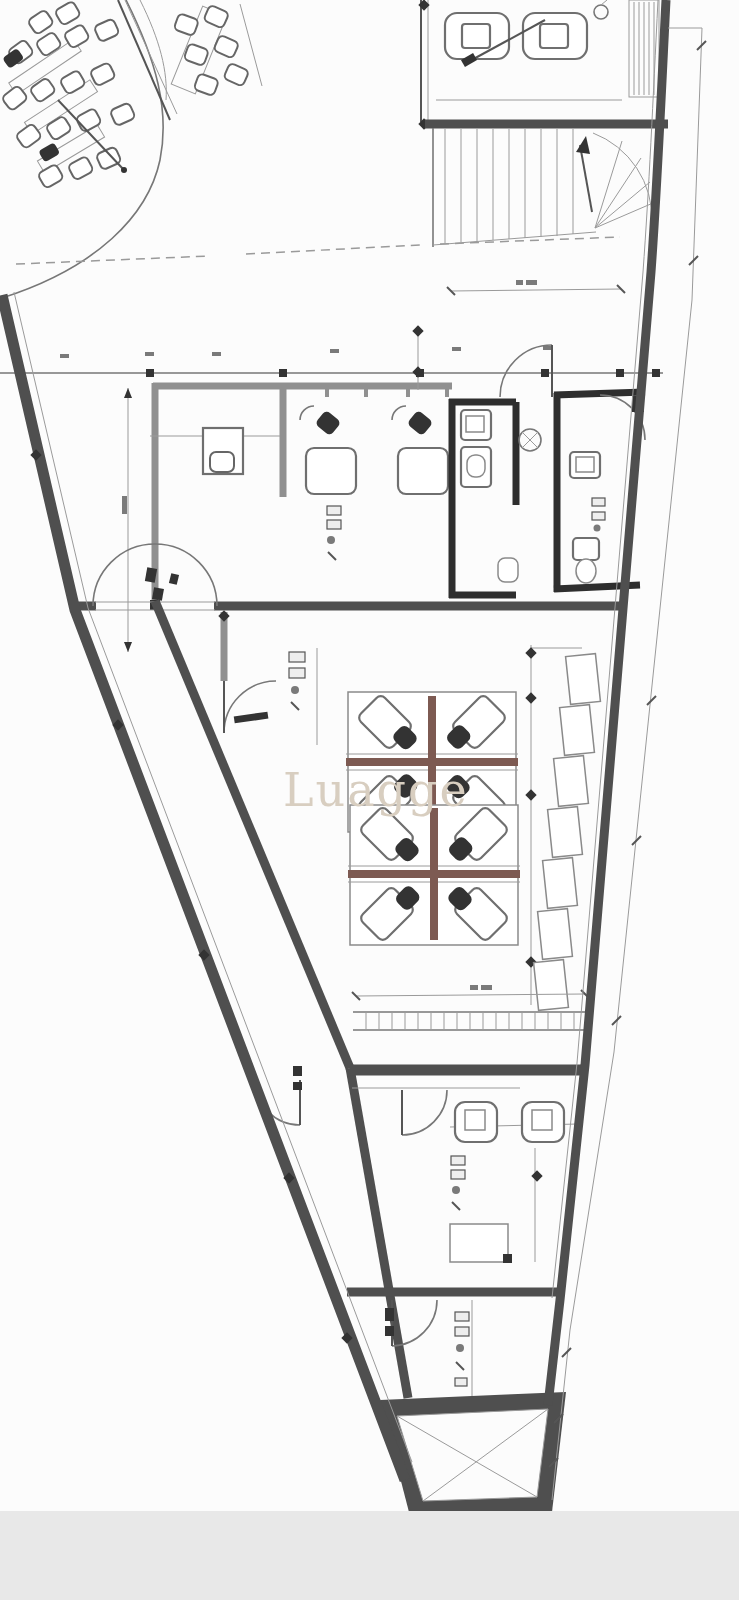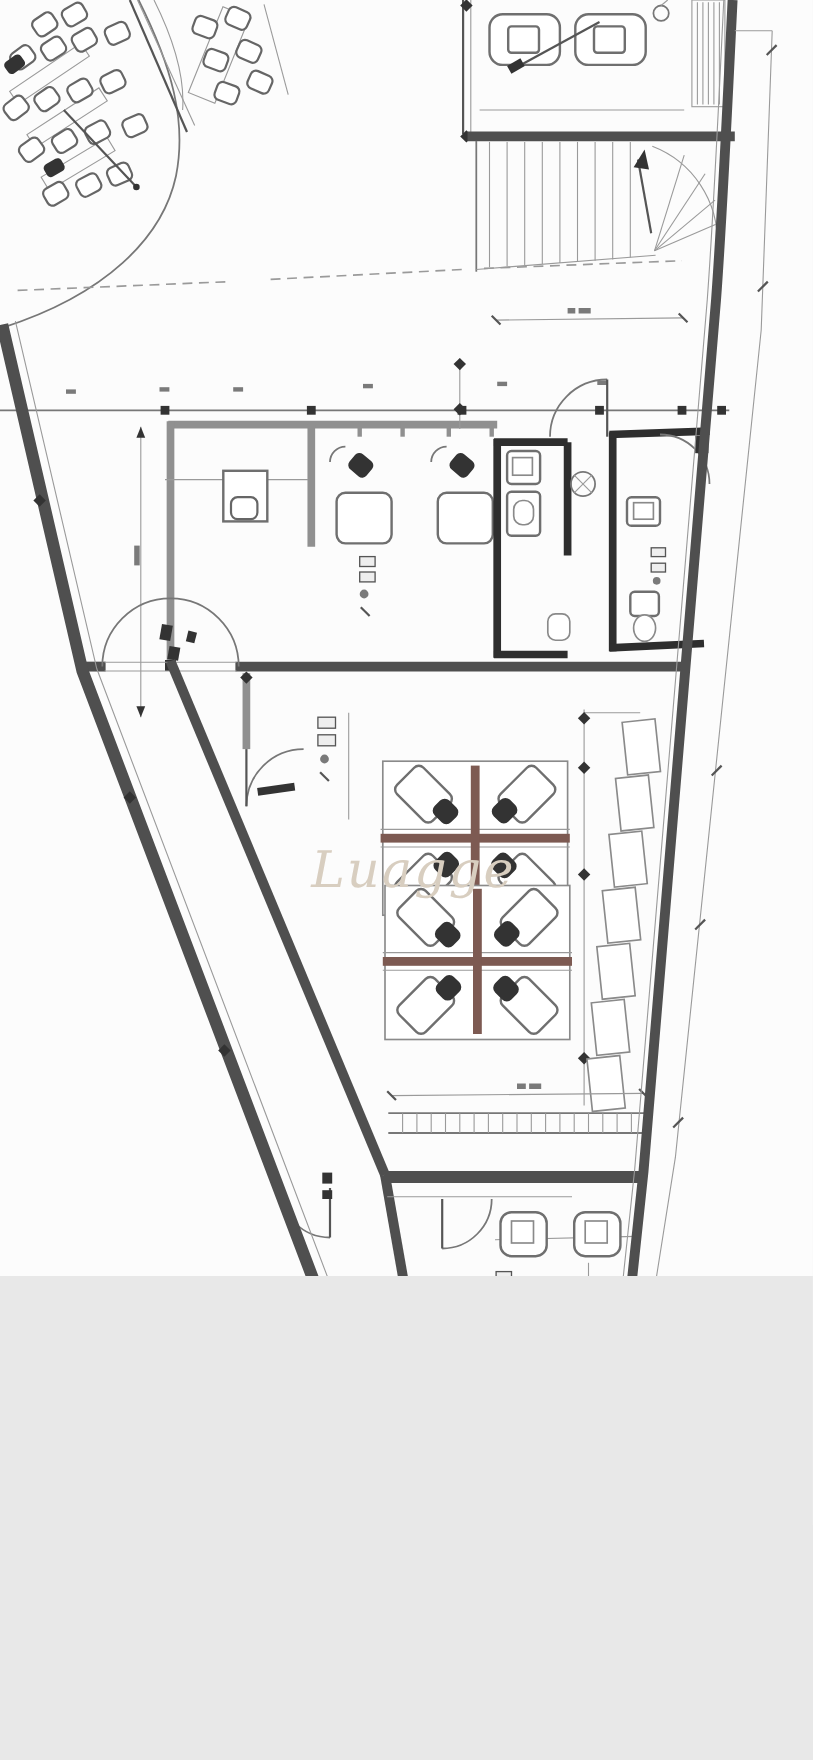--- a/index.html
+++ b/index.html
@@ -1,22 +1,22 @@
 <!DOCTYPE html>
 <html style="--paper: #fcfcfc; --ink: #333333; --wall: #4f4f4f; --wall-gray: #909090; --line: #777777; --line-light: #9a9a9a; --maroon: #7d5a52; --table-red: #b4625a; --table-pink: #e7cdc9; --watermark: #d8cec0;"><head>
 <meta charset="utf-8">
 <style>
   :root{
     --paper:#fcfcfc; --ink:#333333; --wall:#4f4f4f; --wall-gray:#909090;
     --line:#777777; --line-light:#9a9a9a; --maroon:#7d5a52;
     --table-red:#b4625a; --table-pink:#e7cdc9; --watermark:#d8cec0;
   }
   html,body{margin:0;padding:0;background:#e8e8e8;}
-  .canvas{position:relative;width:739px;height:1160px;background:var(--paper);overflow:hidden;
-          font-family:"DejaVu Sans", sans-serif;font-style:italic;}
+  .canvas{position:relative;width:739px;height:1511px;background:var(--paper);overflow:hidden;
+          font-family:"DejaVu Sans", sans-serif;}
   svg{position:absolute;left:0;top:0;filter:blur(.45px);}
   .w-thick{stroke:var(--wall);stroke-width:11;fill:none;}
   .w-mid{stroke:var(--wall);stroke-width:9;fill:none;}
   .w-gray{stroke:var(--wall-gray);stroke-width:7;fill:none;}
   .w-gray-thin{stroke:var(--wall-gray);stroke-width:4;fill:none;}
   .blackwall{stroke:#2e2e2e;stroke-width:7;fill:none;}
   .ln{stroke:var(--line);stroke-width:1.6;fill:none;}
   .ln2{stroke:var(--line-light);stroke-width:1;fill:none;}
   .lnd{stroke:#555;stroke-width:2;fill:none;}
   .dash{stroke:var(--line-light);stroke-width:1.5;stroke-dasharray:9 6;fill:none;}

